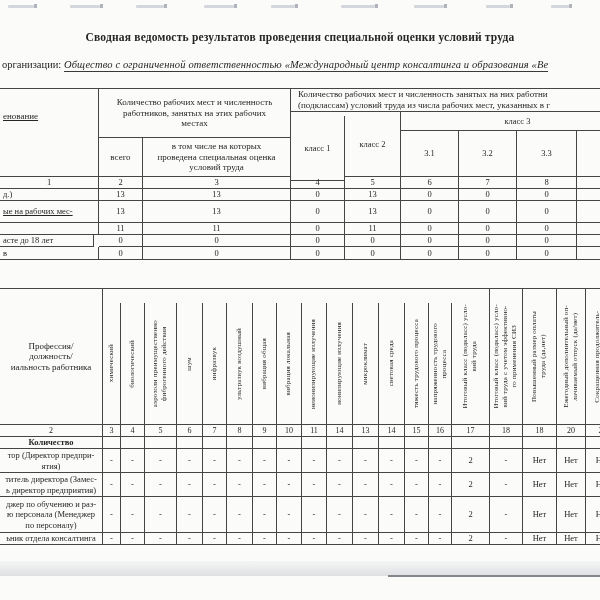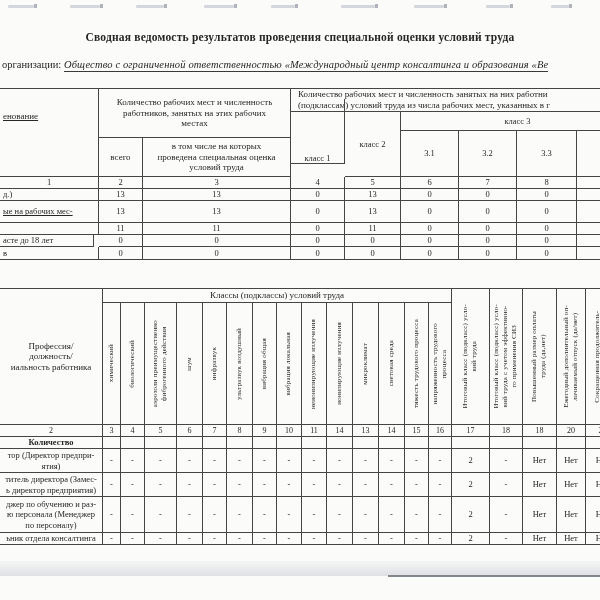--- a/index.html
+++ b/index.html
@@ -91,21 +91,21 @@
     </div>
     <div class="cell f9" style="left: 143px; top: 49px; width: 148px; height: 39px;">
       <span class="ct">в том числе на которых
 проведена специальная оценка
 условий труда</span>
     </div>
     <div class="cell f9 head-left-pad" style="left: 291px; top: 0px; width: 344px; height: 23px;">
       <span class="ct">Количество рабочих мест и численность занятых на них работни
 (подклассам) условий труда из числа рабочих мест, указанных в г</span>
     </div>
-    <div class="cell f85" style="left: 291px; top: 10px; width: 54px; height: 65px; align-items: flex-end;">
+    <div class="cell f85" style="left: 291px; top: 27px; width: 54px; height: 65px;">
       <span class="ct">класс 1</span>
     </div>
     <div class="cell f85" style="left: 345px; top: 23px; width: 56px; height: 65px;">
       <span class="ct">класс 2</span>
     </div>
     <div class="cell f85" style="left: 401px; top: 23px; width: 234px; height: 19px;">
       <span class="ct">класс 3</span>
     </div>
     <div class="cell f85" style="left: 401px; top: 42px; width: 58px; height: 46px;">
       <span class="ct">3.1</span>
@@ -267,23 +267,20 @@
       <span class="ct">0</span>
     </div>
     <div class="cell f85" style="left: 577px; top: 158px; width: 58px; height: 13px;"></div>
   </div>
 
 <div id="t2" class="tbl" style="top:288px;left:0;width:620px;height:256px;">
     <div class="cell f9" style="left: 0px; top: 0px; width: 103px; height: 136px;">
       <span class="ct">Профессия/
 должность/
 иальность работника</span>
-    </div>
-    <div class="cell f9" style="left: 103px; top: 0px; width: 349px; height: 14px;">
-      <span class="ct">Классы (подклассы) условий труда</span>
     </div>
     <div class="cell f7 vert" style="left: 103px; top: 14px; width: 18px; height: 122px;">
       <span class="ct">химический</span>
     </div>
     <div class="cell f7 vert" style="left: 121px; top: 14px; width: 24px; height: 122px;">
       <span class="ct">биологический</span>
     </div>
     <div class="cell f7 vert" style="left: 145px; top: 14px; width: 32px; height: 122px;">
       <span class="ct">аэрозоли преимущественно
 фиброгенного действия</span>

